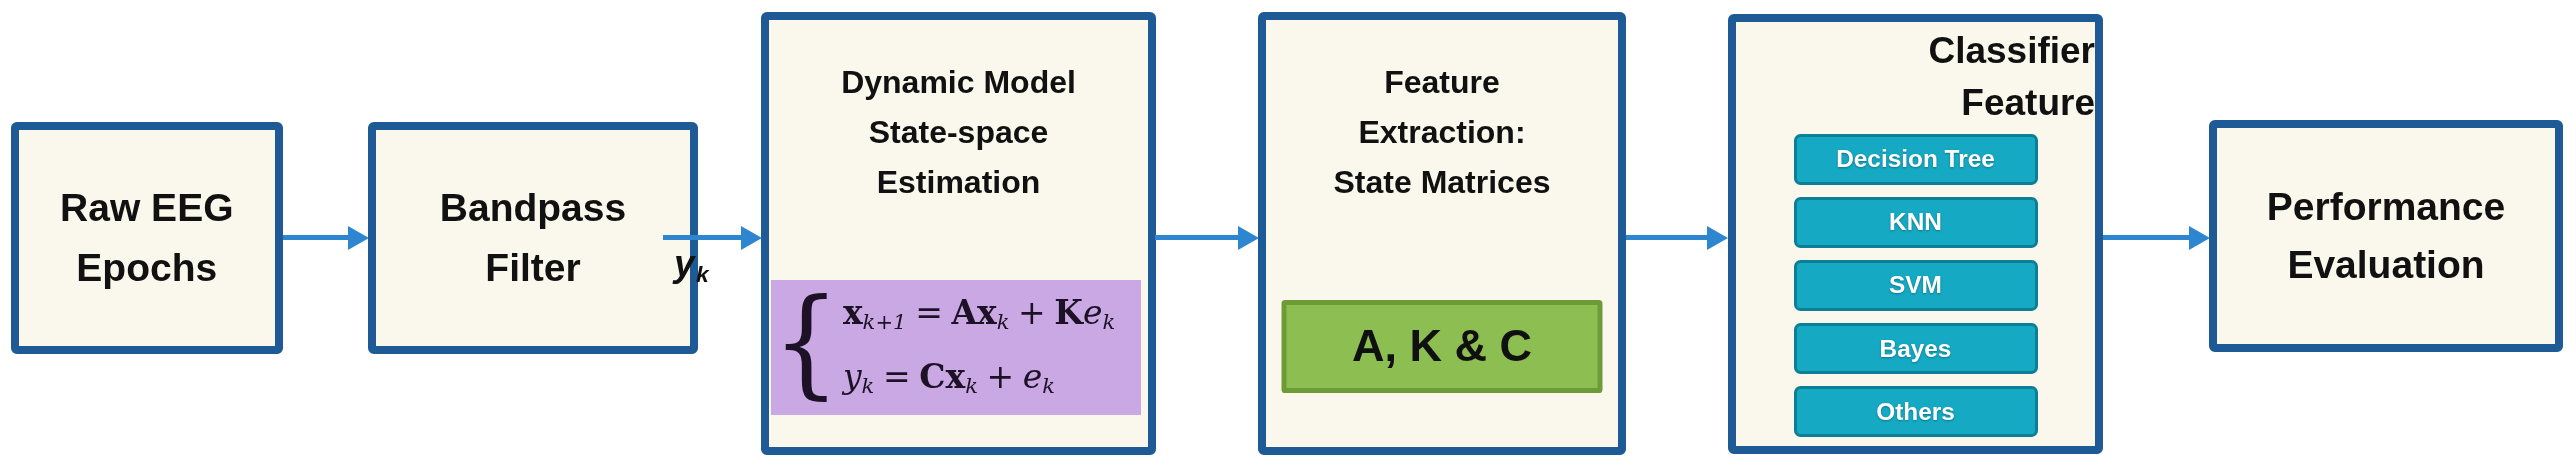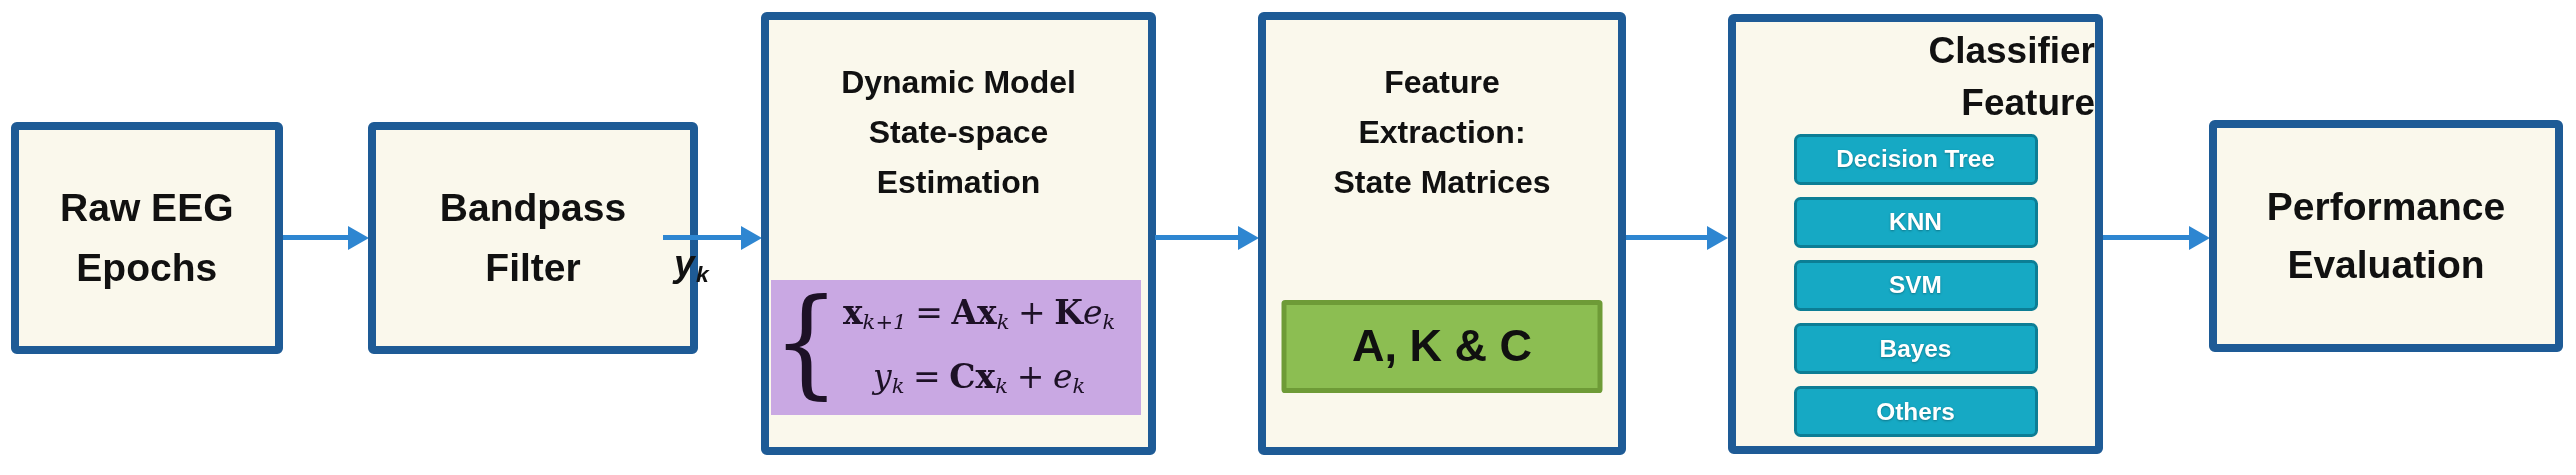--- a/index.html
+++ b/index.html
@@ -90,21 +90,21 @@
     color: var(--c-equation-ink, #1d1126);
     font-family: "DejaVu Serif", serif;
   }
   .brace {
     font-size: 106px;
     line-height: 1;
     transform: scaleY(1.12);
     margin: -7.2px 0 0 1.4px;
     font-weight: normal;
   }
-  .eq-lines { margin-left: 2.9px; white-space: nowrap; text-align: center; }
+  .eq-lines { margin-left: 2.9px; white-space: nowrap; }
   .eq-line { font-size: 33px; line-height: 60px; }
   .b { font-weight: bold; }
   .i { font-style: italic; }
   .s {
     font-size: 0.64em;
     font-style: italic;
     position: relative;
     top: 0.22em;
     letter-spacing: 0;
   }

